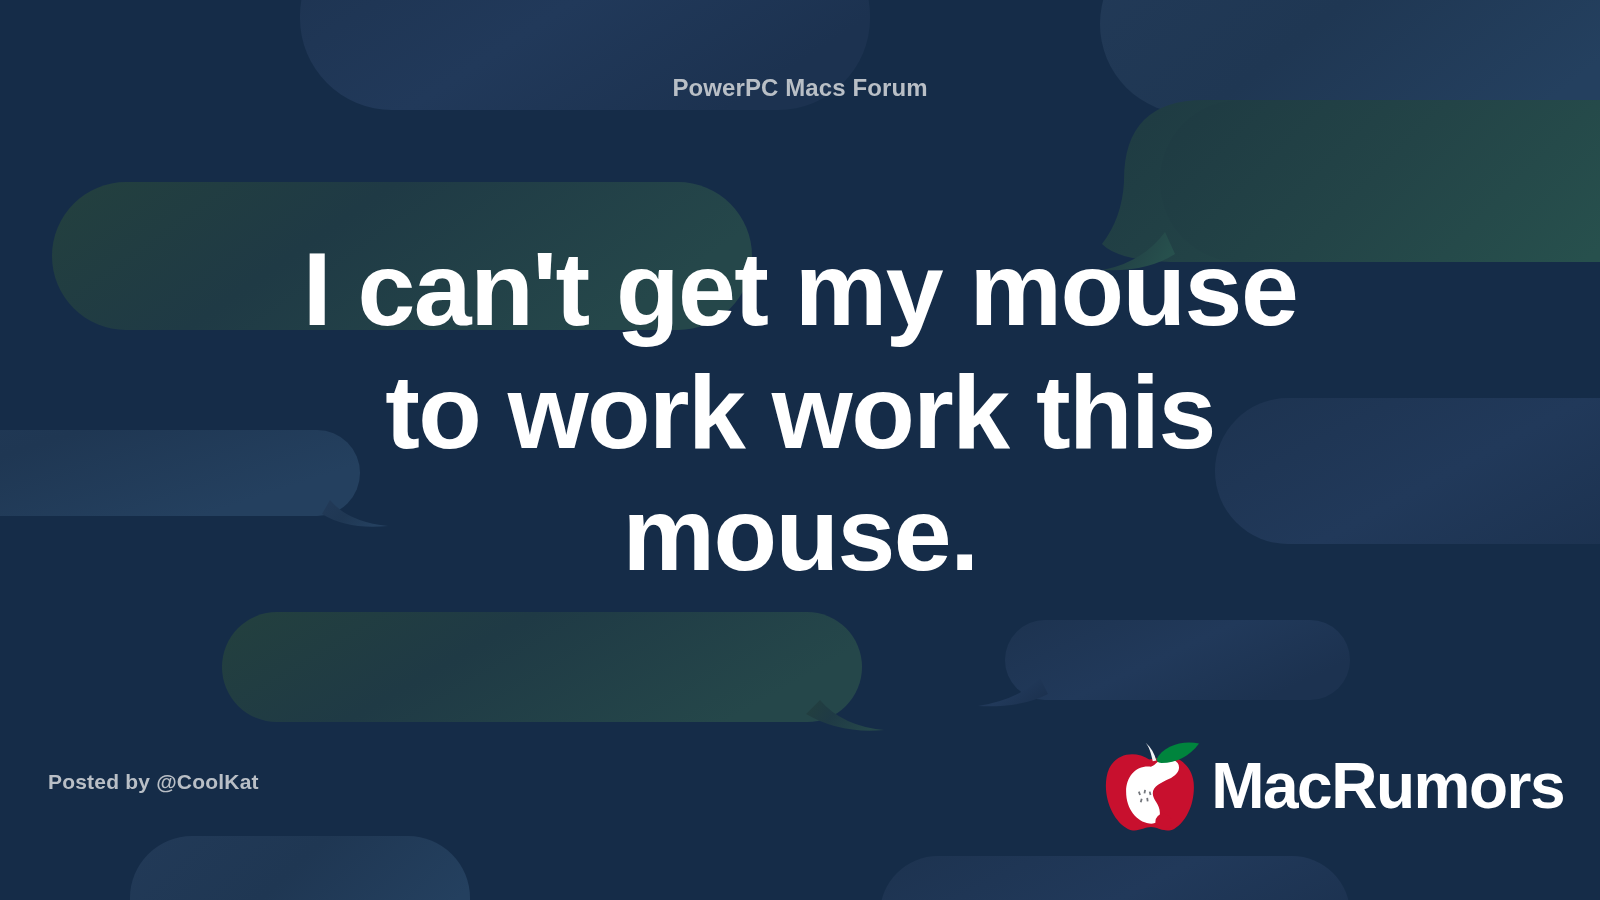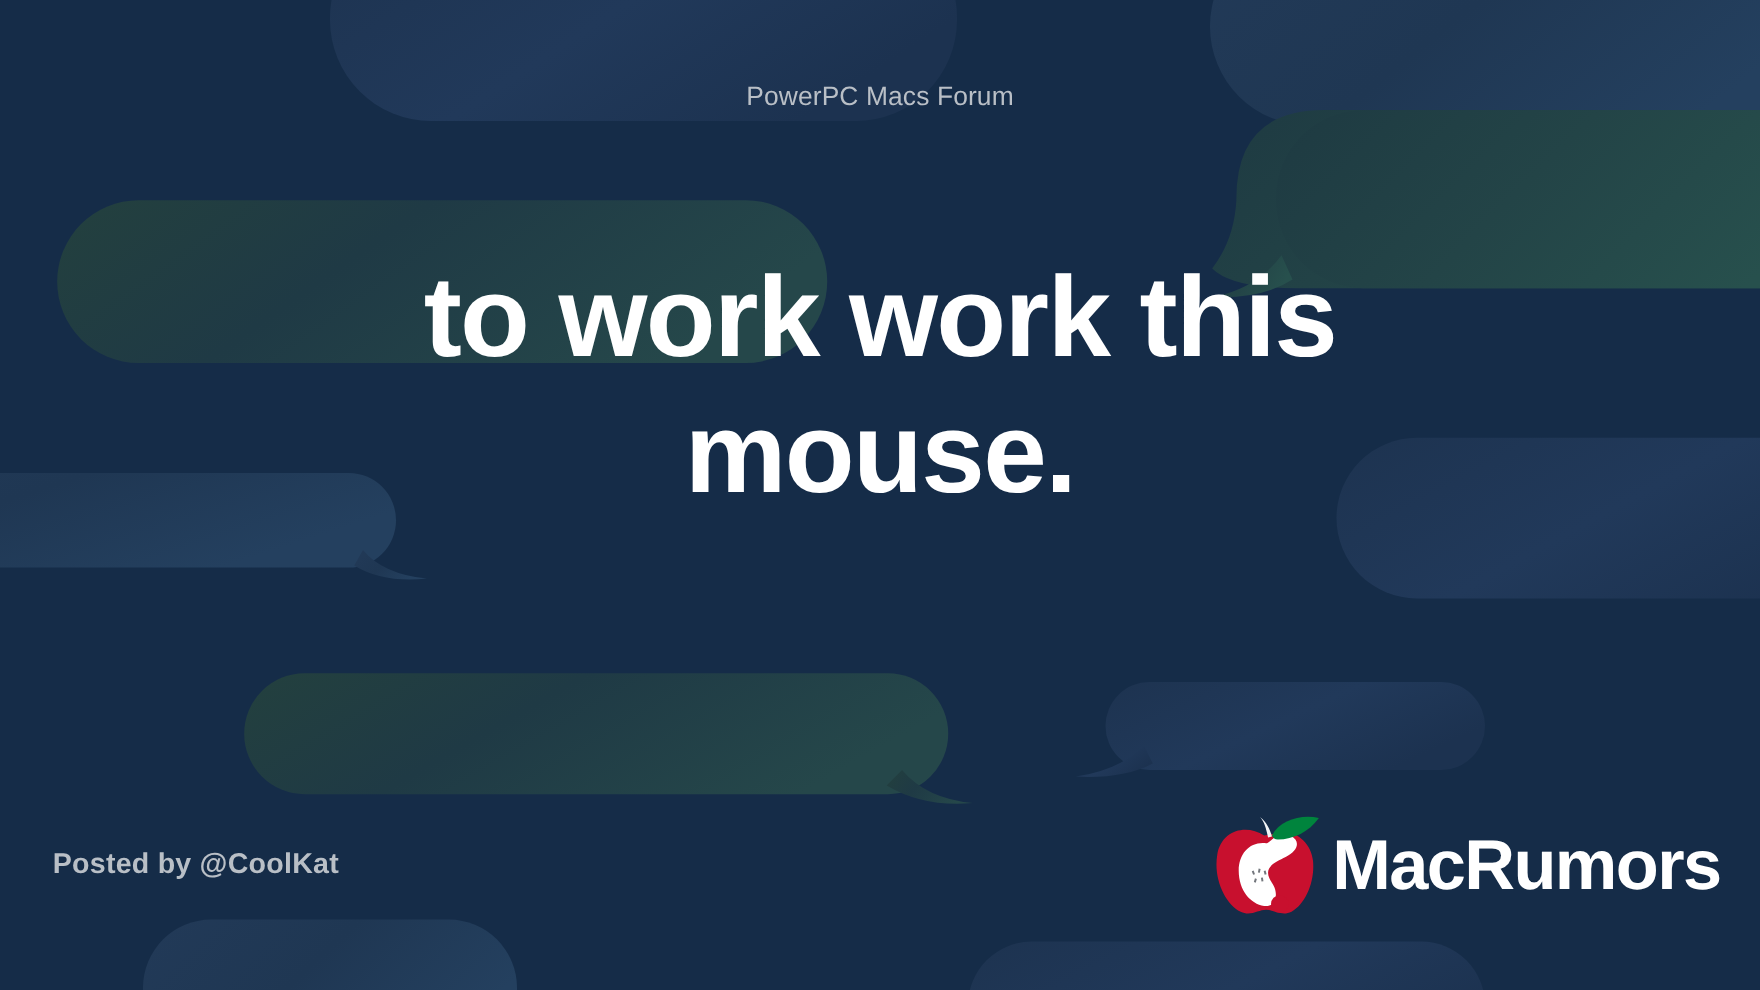--- a/index.html
+++ b/index.html
@@ -34,21 +34,21 @@
   }
 
   .forum-title {
     position: absolute;
     top: 74px;
     left: 0;
     width: 1600px;
     text-align: center;
     color: #b9bfc6;
     font-size: 24px;
-    font-weight: normal;
+    font-weight: bold;
     letter-spacing: 0.1px;
   }
 
   .headline {
     position: absolute;
     top: 228px;
     left: 100px;
     width: 1400px;
     text-align: center;
     color: #ffffff;
@@ -56,21 +56,21 @@
     font-weight: bold;
     line-height: 1.18;
     letter-spacing: -1.5px;
   }
 
   .posted-by {
     position: absolute;
     left: 48px;
     top: 770px;
     color: #b9bfc6;
-    font-size: 26px;
+    font-size: 21px;
     font-weight: bold;
     letter-spacing: 0.2px;
   }
 
   .brand {
     position: absolute;
     right: 36px;
     top: 740px;
     display: flex;
     align-items: center;
@@ -163,20 +163,21 @@
     <g>
       <rect x="880" y="856" width="470" height="120" rx="58" fill="url(#gBlueSoft)"></rect>
     </g>
   </svg>
 
   <div id="content">
 
     <div class="forum-title">PowerPC Macs Forum</div>
 
     <div class="headline">
+      <div>I can't get my mouse</div>
       <div>to work work this</div>
       <div>mouse.</div>
     </div>
 
     <div class="posted-by">Posted by @CoolKat</div>
 
     <div class="brand">
 
       <svg class="brand-logo" viewBox="0 0 120 108" aria-hidden="true">
 

